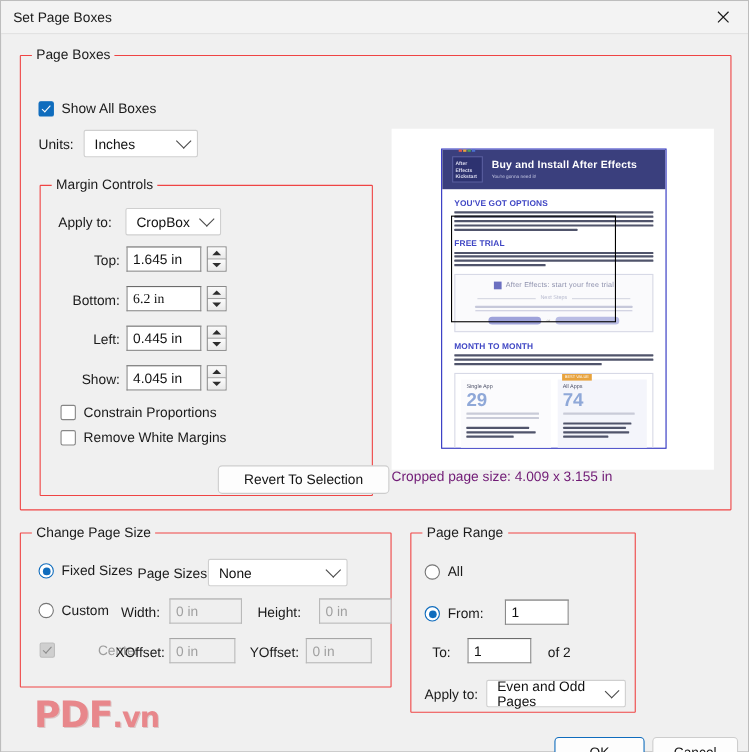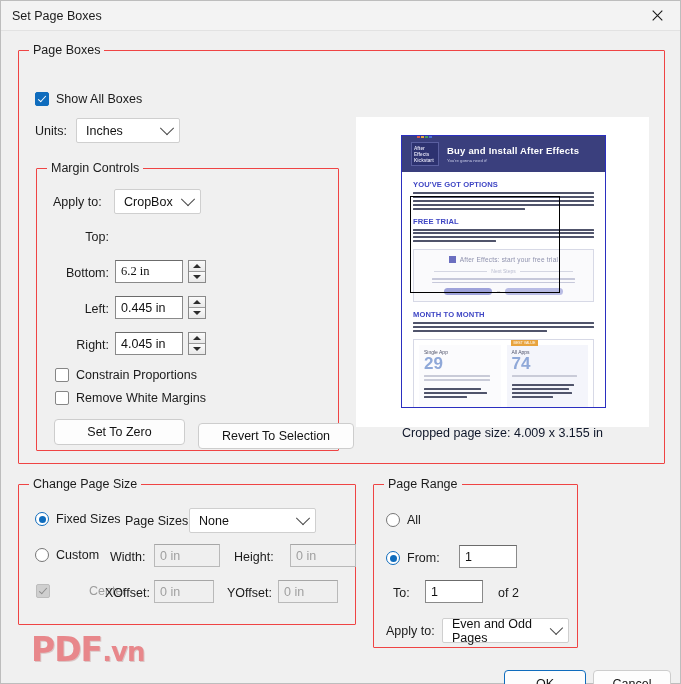--- a/index.html
+++ b/index.html
@@ -269,22 +269,21 @@
   .pnum { font-size:17px; color:#8fa8d8; font-weight:bold; line-height:16px;}
   .crop-rect {
     position: absolute;
     border: 1.1px solid #000;
     box-sizing: border-box;
     pointer-events: none;
   }
   .caption {
     position: absolute;
     font-size: 12.5px;
-    color: #0f172a;
-    text-align: center;
+    color: #701a75;
   }
   
   .wm {
     position: absolute;
     left: 30px; bottom: 14px;
     font-size: 33px;
     font-weight: bold;
     font-family: "DejaVu Sans", sans-serif;
     color: #e8878b;
     letter-spacing: -1px;
@@ -325,20 +324,31 @@
       <div class="group" style="left:17px; top:117px; width:303px; height:283px;">
         <div class="legend">Margin Controls</div>
 
         <div style="position:absolute; left:16px; top:26px;">Apply to:</div>
         <div class="combo" style="position:absolute; left:77px; top:20px; width:87px;">
           <span>CropBox</span>
           <span class="chev"></span>
         </div>
 
         <div class="lbl-r" style="position:absolute; left:10px; top:61px; width:62px;">Top:</div>
+        <div style="position:absolute; left:78px; top:55px; display:flex; align-items:center;">
+          <div class="tinput" style="width:68px;">1.645 in</div>
+          <div class="spin">
+            <div>
+                <span class="tri-up"></span>
+              </div>
+            <div>
+                <span class="tri-dn"></span>
+              </div>
+          </div>
+        </div>
 
         <div class="lbl-r" style="position:absolute; left:10px; top:97px; width:62px;">Bottom:</div>
         <div style="position:absolute; left:78px; top:91px; display:flex; align-items:center;font-family:Liberation Serif, serif;">
           <div class="tinput" style="width:68px;">6.2 in</div>
           <div class="spin">
             <div>
                 <span class="tri-up"></span>
               </div>
             <div>
                 <span class="tri-dn"></span>
@@ -352,21 +362,21 @@
           <div class="spin">
             <div>
                 <span class="tri-up"></span>
               </div>
             <div>
                 <span class="tri-dn"></span>
               </div>
           </div>
         </div>
 
-        <div class="lbl-r" style="position:absolute; left:10px; top:169px; width:62px;">Right:</div>
+        <div class="lbl-r" style="position:absolute; left:10px; top:169px; width:62px;">Show:</div>
         <div style="position:absolute; left:78px; top:163px; display:flex; align-items:center;">
           <div class="tinput" style="width:68px;">4.045 in</div>
           <div class="spin">
             <div>
                 <span class="tri-up"></span>
               </div>
             <div>
                 <span class="tri-dn"></span>
               </div>
           </div>
@@ -374,21 +384,20 @@
 
         <div class="cb-row" style="position:absolute; left:18px; top:222px;">
           <span class="cb"></span>
           <span class="lbl">Remove White Margins</span>
         </div>
         <div class="cb-row" style="position:absolute; left:18px; top:199px;">
           <span class="cb"></span>
           <span class="lbl">Constrain Proportions</span>
         </div>
 
-        <div class="btn" style="position:absolute; left:17px; top:250px; width:131px;">Set To Zero</div>
         <div class="btn" style="position:absolute; left:161px; top:254px; width:156px;">Revert To Selection</div>
       </div>
 
       <div class="preview" style="left:337px; top:66px; width:293px; height:310px;">
 
         <div class="page" style="left:45px; top:18px; width:205px; height:273px;">
 
           <div class="pg-header">
             <div style="position:relative;">
               <div class="pg-logo-dots" style="left:6px; top:-8px;">

